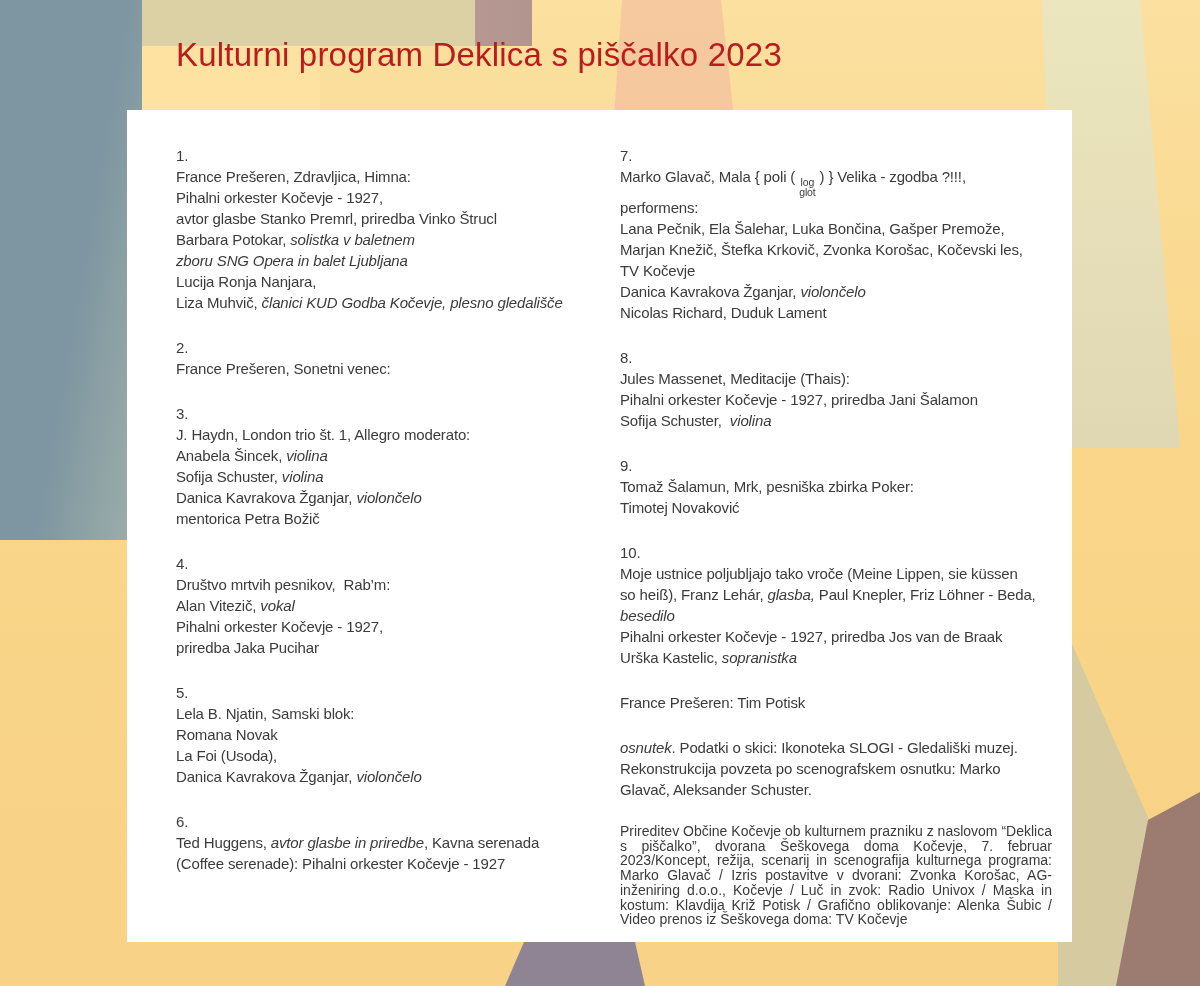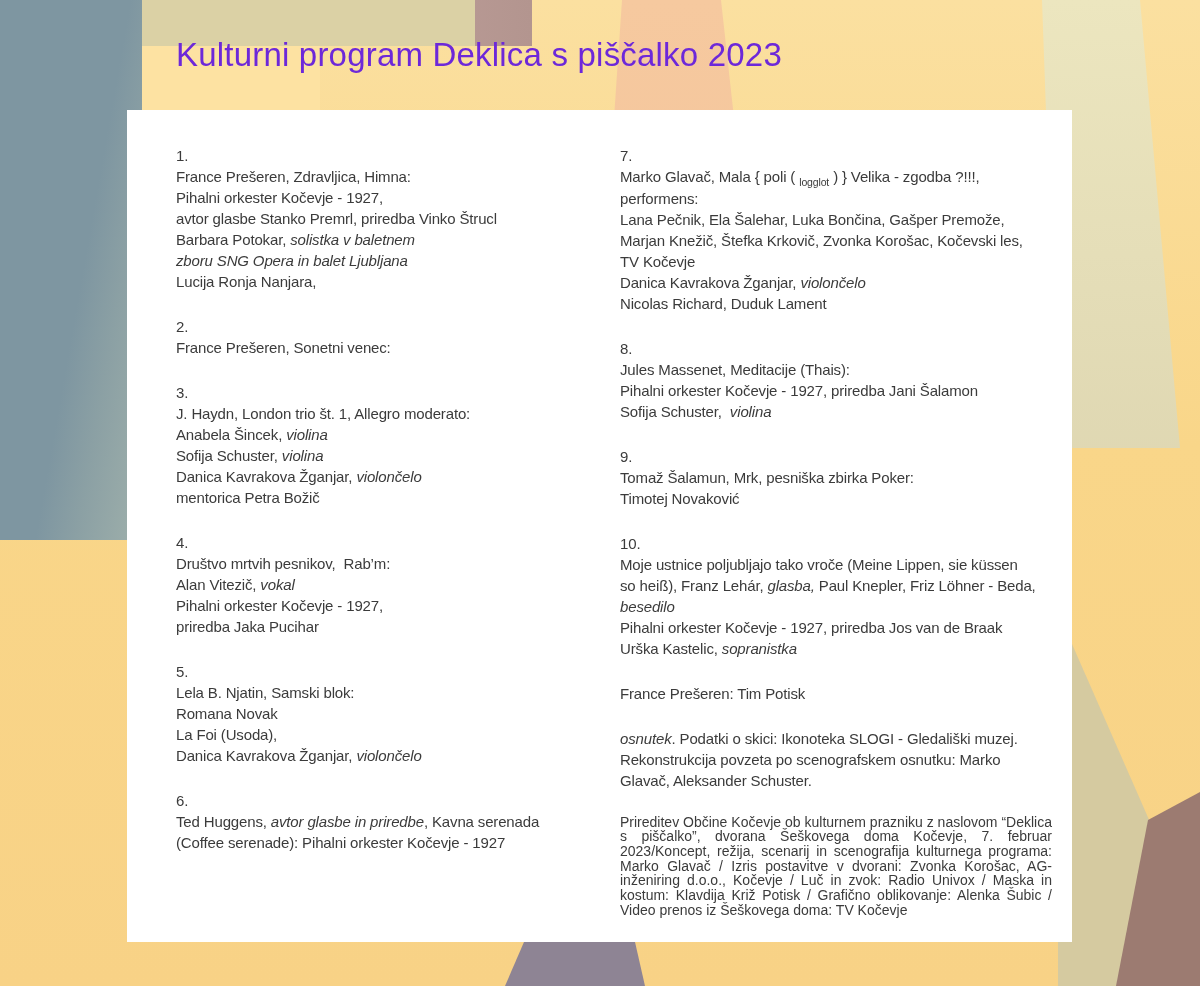--- a/index.html
+++ b/index.html
@@ -28,31 +28,31 @@
   .bg-slate{left:1058px;top:446px;width:142px;height:540px;inset:auto;position:absolute;
     background:linear-gradient(100deg,#7e96a1 55%,#8ba0a4 72%,#9fb0ab 100%);}
   .bg-khaki-wedge{background:#d5caa0;
     clip-path:polygon(1058px 612px,1150px 822px,1118px 986px,1058px 986px);}
   .bg-mauve-wedge{background:#9c7b71;
     clip-path:polygon(1148px 820px,1200px 792px,1200px 986px,1116px 986px);}
   .bg-purple-trap{background:#8e8494;
     clip-path:polygon(524px 942px,635px 942px,645px 986px,505px 986px);}
   
   .title{position:absolute;left:176px;top:36px;margin:0;
-    font-size:33px;font-weight:400;color:#6d28d9;letter-spacing:.2px;}
+    font-size:33px;font-weight:400;color:#b91c1c;letter-spacing:.2px;}
   
   .card{position:absolute;left:127px;top:110px;width:945px;height:832px;background:#ffffff;}
   .col{position:absolute;top:35px;font-size:15px;line-height:21px;color:#3b3b3b;
     letter-spacing:-.15px;}
   .col-left{left:49px;width:444px;}
   .col-right{left:493px;width:452px;}
   .block{margin:0 0 24px 0;}
   .line{white-space:pre-wrap;min-height:21px;}
   .it{font-style:italic;}
-  .stack{display:inline-flex;flex-direction:row;font-size:10.5px;line-height:9.5px;
+  .stack{display:inline-flex;flex-direction:column;font-size:10.5px;line-height:9.5px;
     vertical-align:-4px;text-align:center;}
   .fine{font-size:14px;line-height:14.7px;letter-spacing:0;text-align:justify;
     width:432px;color:#3b3b3b;}
 </style>
 </head>
 <body>
 
 <div class="shape bg-base"></div>
 <div class="shape bg-pale-left"></div>
 <div class="shape bg-pale-mid"></div>
@@ -71,20 +71,21 @@
 <div class="card">
   <div class="col col-left">
       <div class="block">
         <div class="line">1.</div>
         <div class="line"><span>France Prešeren, Zdravljica, Himna:</span></div>
         <div class="line"><span>Pihalni orkester Kočevje - 1927,</span></div>
         <div class="line"><span>avtor glasbe Stanko Premrl, priredba Vinko Štrucl</span></div>
         <div class="line"><span>Barbara Potokar, </span><span class="it">solistka v baletnem</span></div>
         <div class="line"><span class="it">zboru SNG Opera in balet Ljubljana</span></div>
         <div class="line"><span>Lucija Ronja Nanjara,</span></div>
+        <div class="line"><span>Liza Muhvič, </span><span class="it">članici KUD Godba Kočevje, plesno gledališče</span></div>
       </div>
       <div class="block">
         <div class="line">2.</div>
         <div class="line"><span>France Prešeren, Sonetni venec:</span></div>
       </div>
       <div class="block">
         <div class="line">3.</div>
         <div class="line"><span>J. Haydn, London trio št. 1, Allegro moderato:</span></div>
         <div class="line"><span>Anabela Šincek, </span><span class="it">violina</span></div>
         <div class="line"><span>Sofija Schuster, </span><span class="it">violina</span></div>

